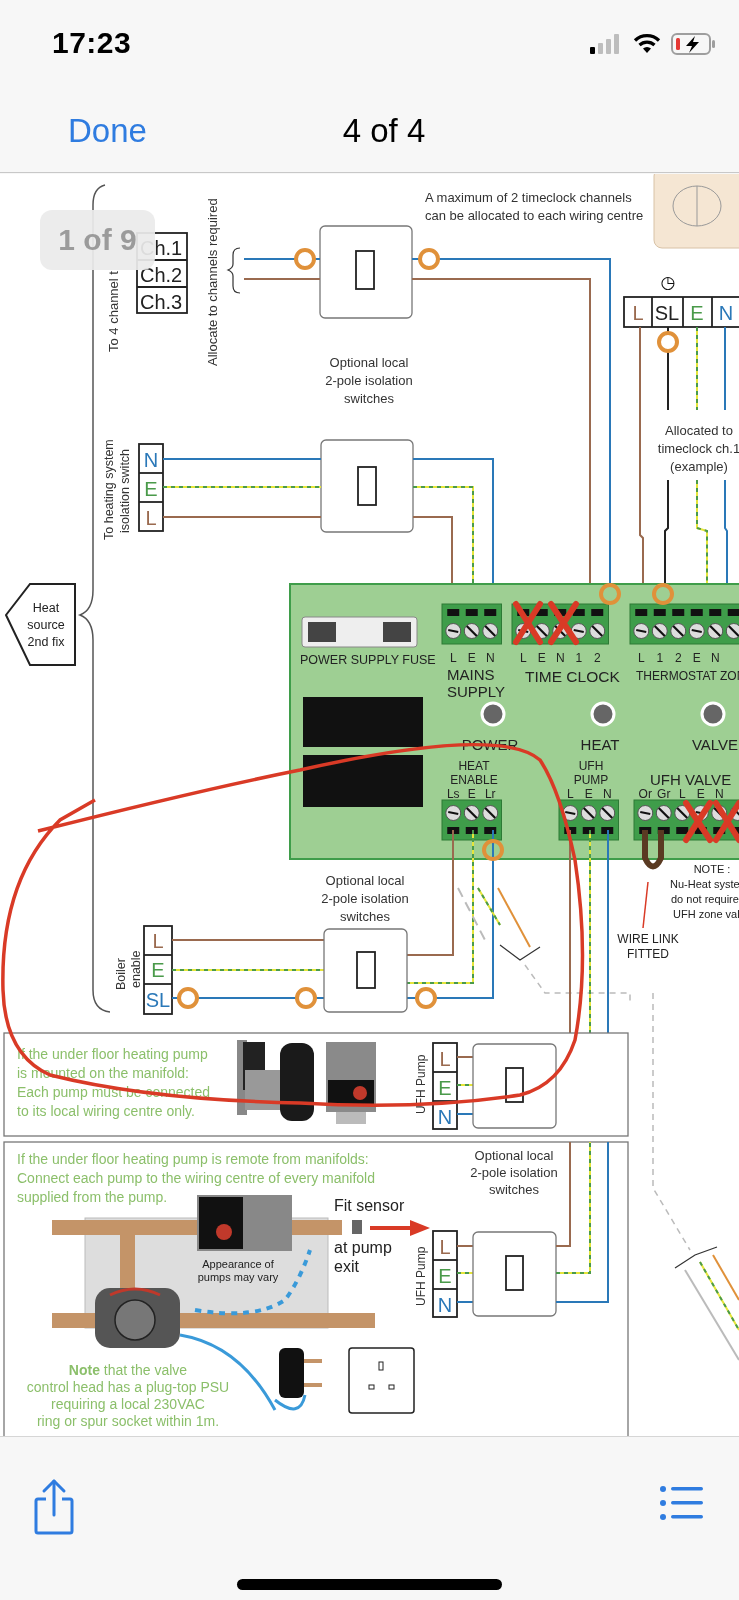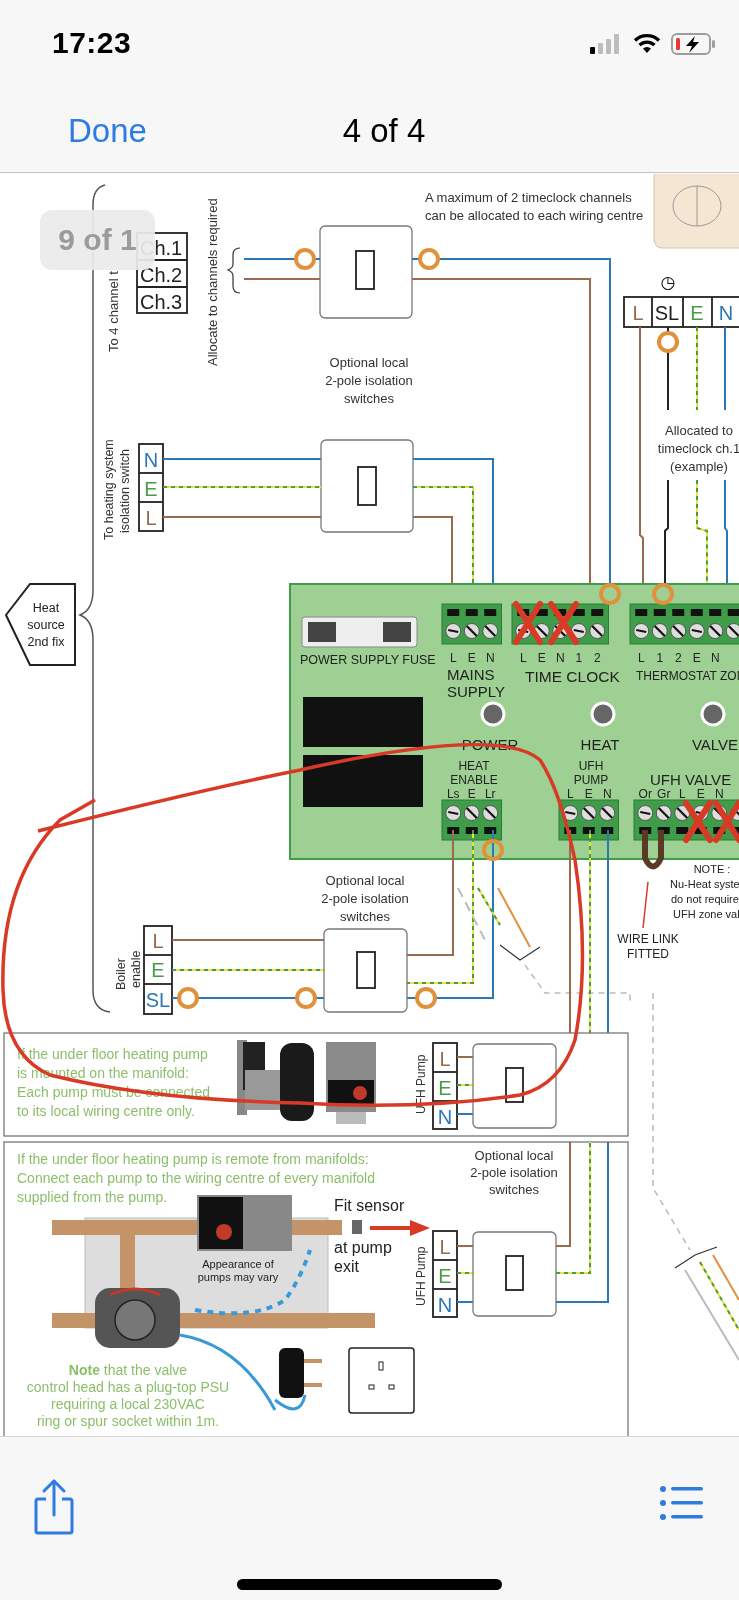--- a/index.html
+++ b/index.html
@@ -461,21 +461,21 @@
       <path d="M653 993 L653 1188 L690 1250" stroke="#bbb" stroke-width="1.5" stroke-dasharray="6 5" fill="none"></path>
       <path d="M675 1268 L695 1255 L717 1247" stroke="#333" stroke-width="1.2" fill="none"></path>
       <path d="M685 1270 L739 1360" stroke="#bbb" stroke-width="2"></path>
       <path d="M700 1262 L739 1330" stroke="#e5e53a" stroke-width="2"></path>
       <path d="M700 1262 L739 1330" stroke="#4a9a4a" stroke-width="2" stroke-dasharray="4 4"></path>
       <path d="M713 1255 L739 1300" stroke="#e0913a" stroke-width="2"></path>
 
       <path d="M38 831 Q200 790 300 770 Q500 725 540 760 Q560 790 575 860 Q590 960 575 1040 Q560 1085 520 1095 Q420 1110 300 1103 Q150 1100 50 1075 Q5 1055 3 990 Q0 880 60 820 L95 800" stroke="#d93a26" stroke-width="3.5" fill="none"></path>
     </svg>
 
-    <div class="page-badge">9 of 1</div>
+    <div class="page-badge">1 of 9</div>
   </div>
 
   <div class="toolbar">
     <svg class="share-btn" viewBox="0 0 44 60">
       <path d="M22 4 L22 38" stroke="#2f7ce0" stroke-width="3" stroke-linecap="round"></path>
       <path d="M12 14 L22 4 L32 14" stroke="#2f7ce0" stroke-width="3" fill="none" stroke-linecap="round" stroke-linejoin="round"></path>
       <path d="M14 22 L6 22 Q4 22 4 24 L4 54 Q4 56 6 56 L38 56 Q40 56 40 54 L40 24 Q40 22 38 22 L30 22" stroke="#2f7ce0" stroke-width="3" fill="none"></path>
     </svg>
     <svg class="list-btn" viewBox="0 0 46 40">
       <circle cx="4" cy="6" r="3" fill="#2f7ce0"></circle>

